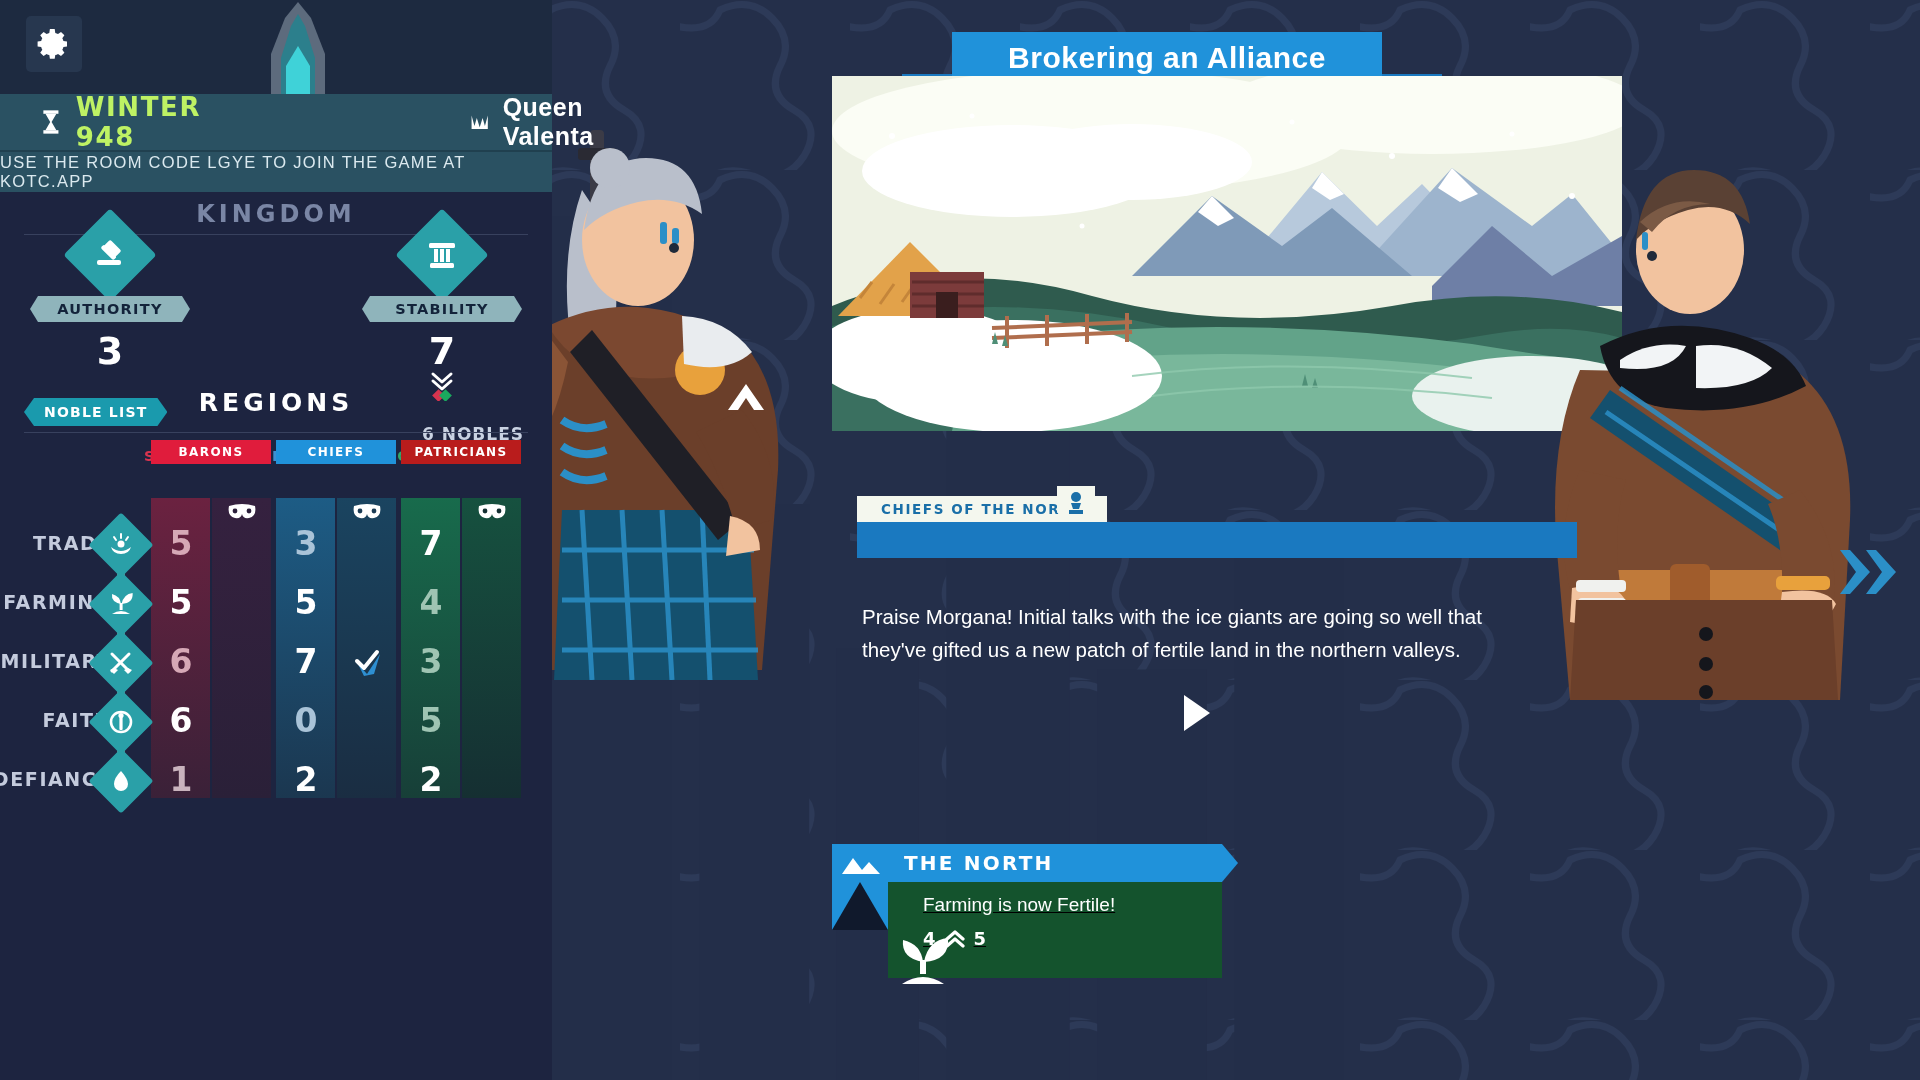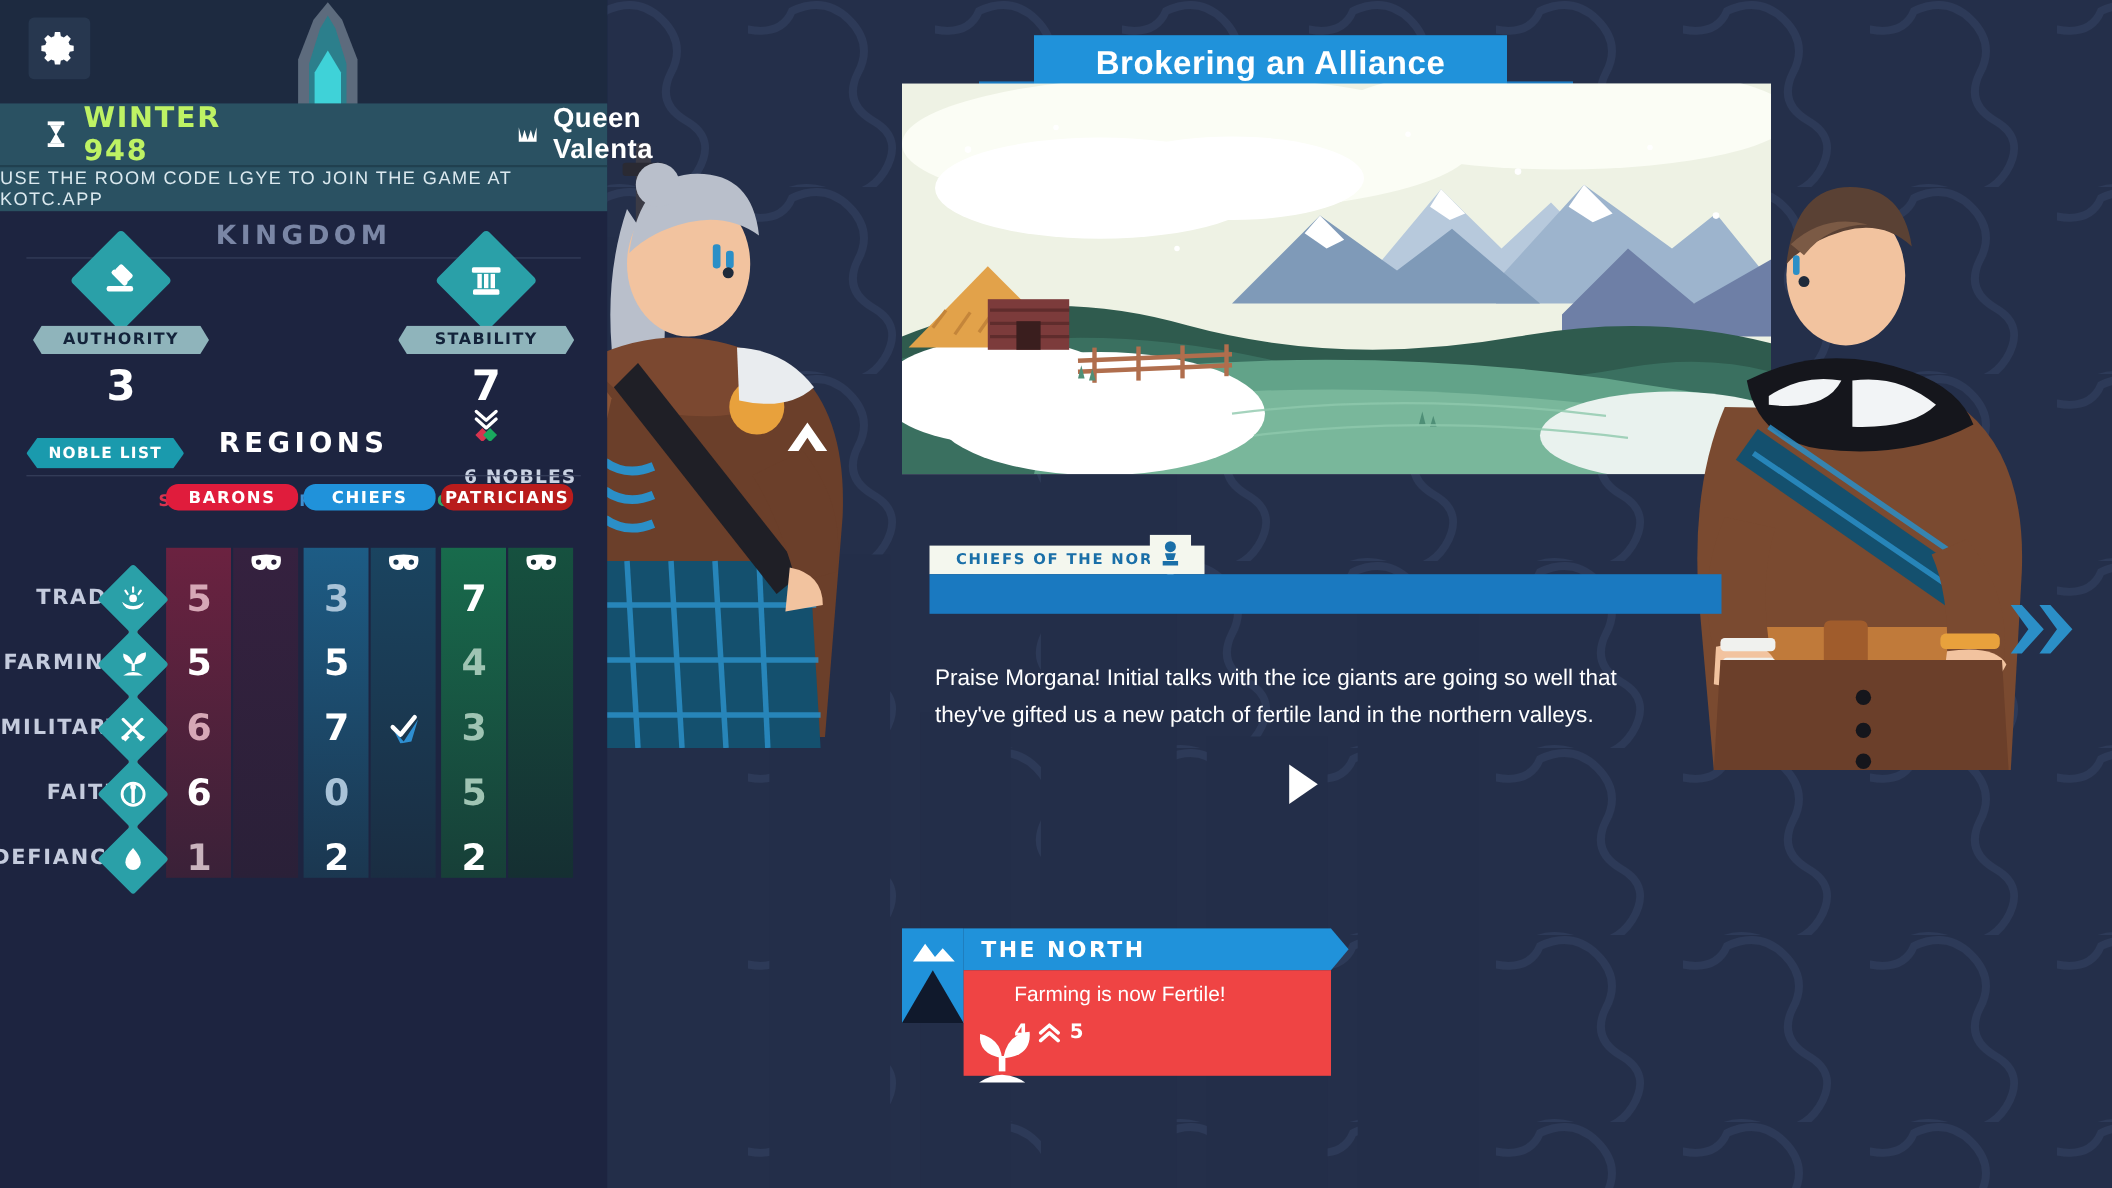--- a/index.html
+++ b/index.html
@@ -128,24 +128,23 @@
 
   
   .regions { position:absolute; left:0; top:440px; width:552px; }
   .faction-labels { position:absolute; top:8px; left:0; width:552px; height:22px; }
   .faction-label {
     position:absolute; font-size:14.5px; font-weight:bold; letter-spacing:1.2px;
     font-family:"DejaVu Sans", sans-serif; text-align:center;
   }
   .col-header {
     position:absolute; height:24px;
-    color:#ffffff; font-size:15px; font-weight:bold; letter-spacing:1.4px;
+    color:#ffffff; font-size:12px; font-weight:bold; letter-spacing:1.4px;
     display:flex; align-items:center; justify-content:center;
     font-family:"DejaVu Sans", sans-serif;
-    border-radius:11px;
   }
   .col-body { position:absolute; top:58px; }
   .stat-rows { position:absolute; top:58px; left:0; width:552px; }
   .srow { position:relative; height:59px; }
   .srow-label {
     position:absolute; right:440px; top:16px;
     color:#c4cbdd; font-size:19px; font-weight:bold; letter-spacing:1.6px;
     white-space:nowrap; text-align:right;
     font-family:"DejaVu Sans", sans-serif;
   }
@@ -160,21 +159,21 @@
     background:#5a8c92;
   }
   .cellval {
     position:absolute; top:8px; width:64px; text-align:center;
     font-size:33px; font-weight:bold; color:#fff;
     font-family:"DejaVu Sans", sans-serif;
   }
   .mask-cell { position:absolute; top:0px; }
 
   
-  .stage { position:absolute; left:520px; top:0; width:1368px; height:1080px; }
+  .stage { position:absolute; left:532px; top:0; width:1368px; height:1080px; }
 
   .title-banner-wrap { position:absolute; left:420px; top:32px; }
   .title-shadow {
     position:absolute; left:-50px; top:42px; width:540px; height:40px;
     background:#1a79c0;
   }
   .title-banner {
     position:absolute; left:0; top:0; width:430px; height:52px;
     background:#2092da;
     display:flex; align-items:center; justify-content:center;
@@ -246,22 +245,23 @@
     position:absolute; left:390px; top:0; width:0; height:0;
     border-top:19px solid transparent; border-bottom:19px solid transparent;
     border-left:16px solid #2092da;
   }
   .notif-title {
     color:#ffffff; font-size:20px; font-weight:bold; letter-spacing:2.2px;
     font-family:"DejaVu Sans", sans-serif;
   }
   .notif-body {
     position:absolute; left:56px; top:38px; width:334px; height:96px;
-    background:#ef4444;
-    padding:12px 0 0 46px;
+    background:#14532d;
+    padding:12px 0 0 35px;
+    text-decoration:underline;
   }
   .notif-msg { color:#ffffff; font-size:19px; }
   .notif-delta {
     margin-top:12px; display:flex; align-items:center; gap:9px;
     color:#ffffff; font-size:18px; font-weight:bold;
     font-family:"DejaVu Sans", sans-serif;
   }
   .notif-sprout { position:absolute; left:6px; top:50px; }
 </style>
 </head>

